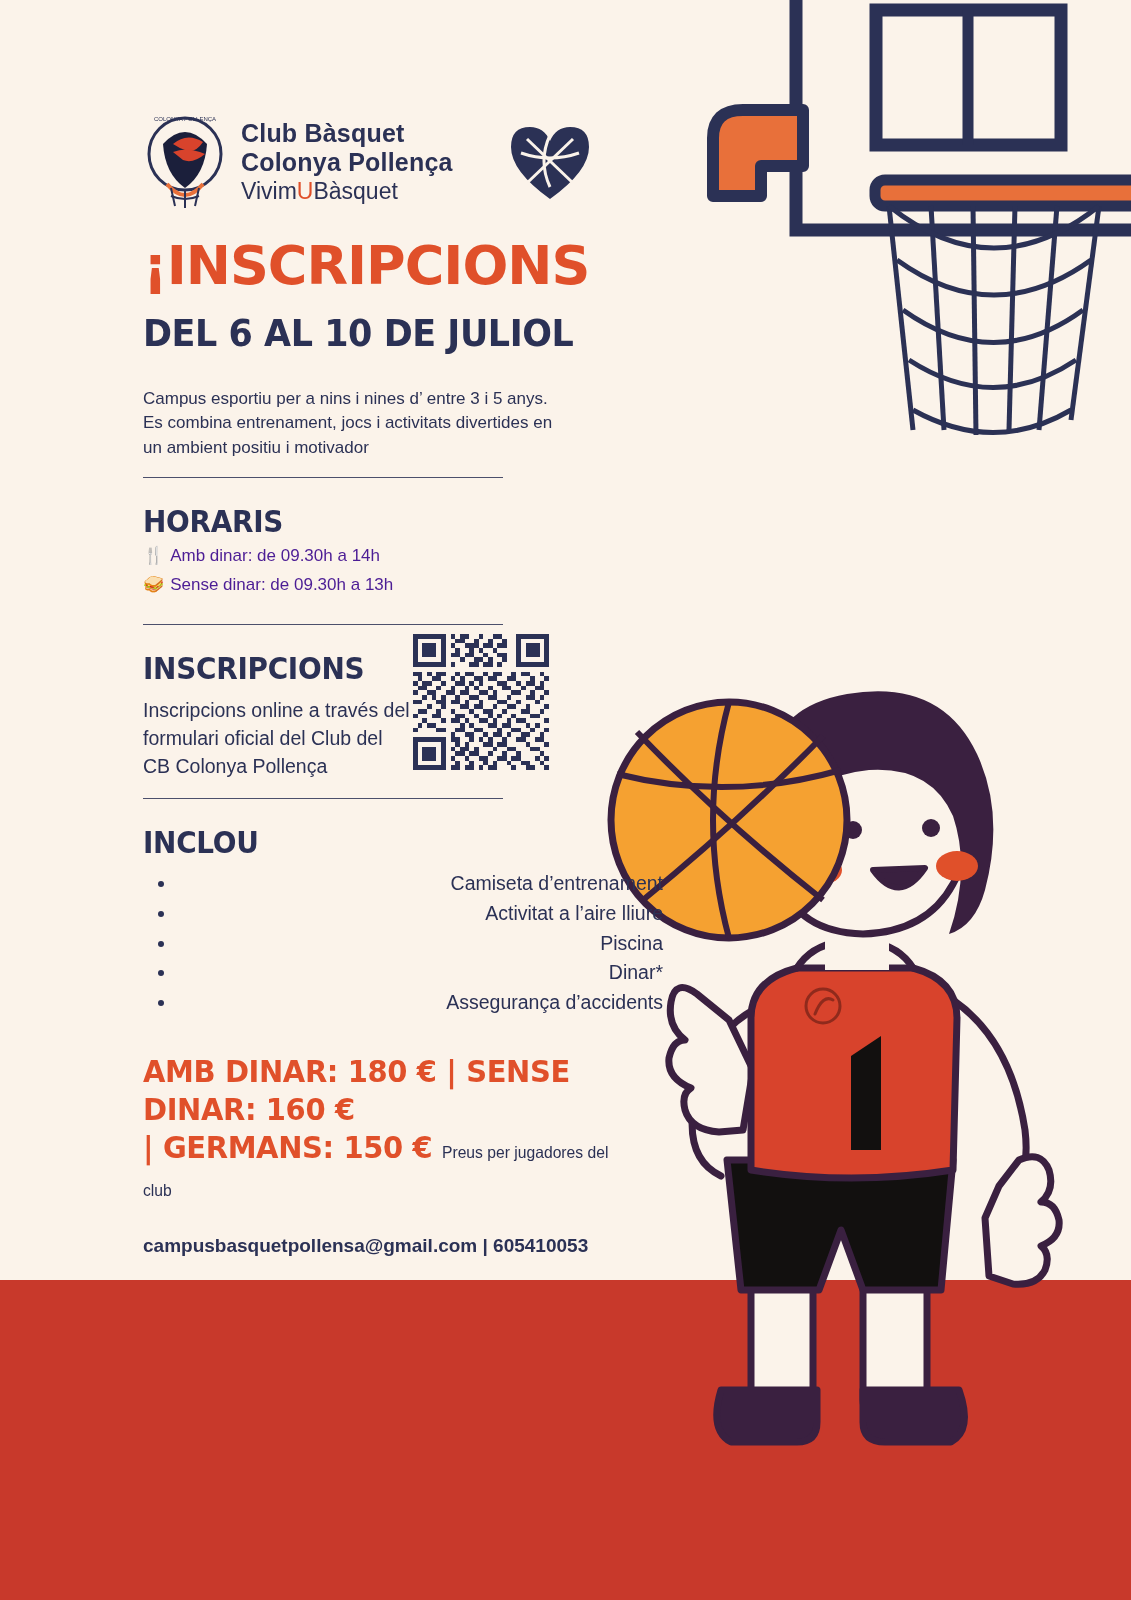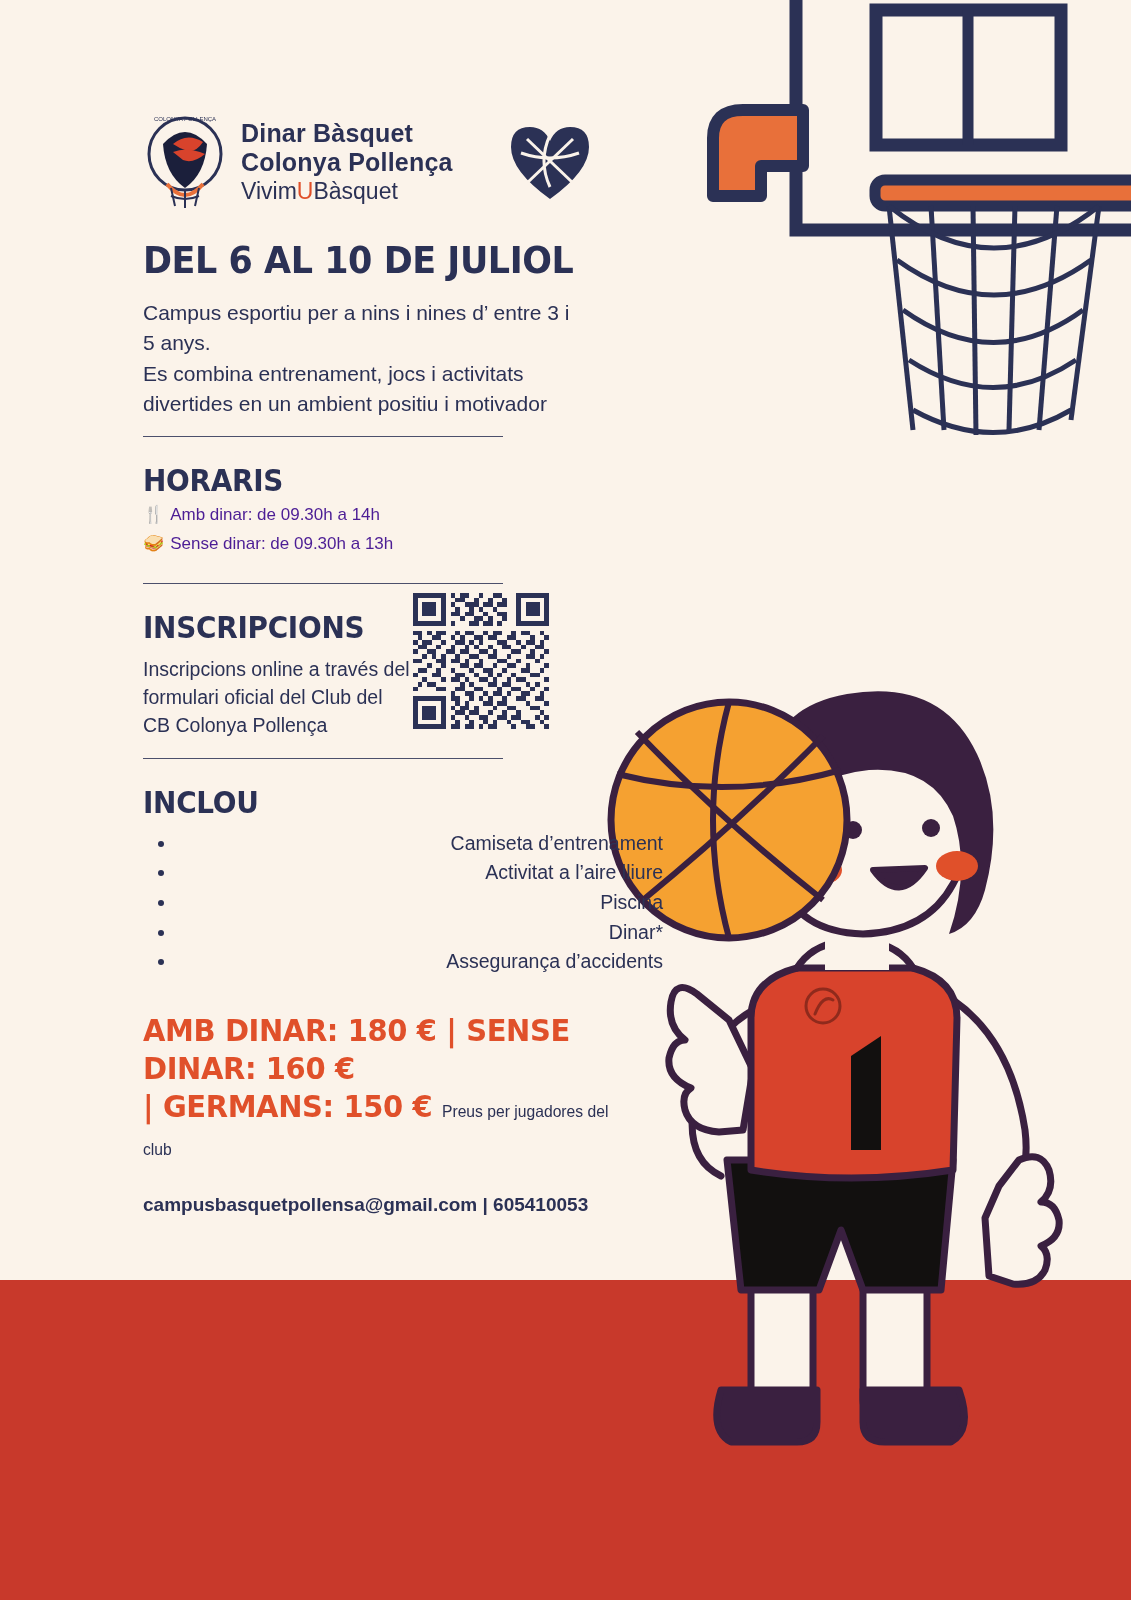--- a/index.html
+++ b/index.html
@@ -100,22 +100,22 @@
     margin-top: 16px;
     font-family: "DejaVu Sans", sans-serif;
     font-weight: bold;
     font-size: 38px;
     letter-spacing: -.5px;
     color: #2b3155;
     transform: scaleX(0.92);
     transform-origin: left center;
   }
   .intro {
-    margin-top: 16px;
-    font-size: 21px;
+    margin-top: 32px;
+    font-size: 17px;
     line-height: 1.45;
     color: #2b3155;
     max-width: 430px;
   }
 
   hr.sep {
     border: none;
     border-top: 1.6px solid #2b3155;
     margin: 16px 0 0 0;
     width: 360px;
@@ -300,39 +300,40 @@
             <path d="M28 78 L32 96"></path>
               <path d="M42 80 L42 98"></path>
               <path d="M56 78 L52 96"></path>
             <path d="M28 86 Q42 92 56 86"></path>
           </g>
           <text x="42" y="11" font-size="6" fill="#2b3155" text-anchor="middle" font-family="Liberation Sans, sans-serif">COLONYA POLLENÇA</text>
         </svg>
       </span>
 
       <div class="brand-text">
-        <div class="brand-l1">Dinar Bàsquet</div>
+        <div class="brand-l1">Club Bàsquet</div>
         <div class="brand-l2">Colonya Pollença</div>
         <div class="brand-l3"><span>Vivim</span><span class="u">U</span><span>Bàsquet</span></div>
       </div>
 
       <span class="heart-logo">
         <svg viewBox="0 0 86 86" width="86" height="86">
           <path d="M43 80 Q4 52 4 28 Q4 8 23 8 Q37 8 43 22 Q49 8 63 8 Q82 8 82 28 Q82 52 43 80 Z" fill="#2b3155"></path>
           <g stroke="#fbf3ea" stroke-width="3" fill="none">
             <path d="M43 16 Q31 42 43 68"></path>
             <path d="M14 34 Q43 44 72 34"></path>
             <path d="M20 20 Q43 42 66 64"></path>
             <path d="M66 20 Q43 42 20 64"></path>
           </g>
         </svg>
       </span>
     </div>
 
     <div class="headline">
+      <div>¡INSCRIPCIONS</div>
     </div>
 
     <div class="dates">DEL 6 AL 10 DE JULIOL</div>
 
     <div class="intro" style="white-space:pre-line">Campus esportiu per a nins i nines d’ entre  3 i 5 anys.
 Es combina entrenament, jocs i activitats divertides en un ambient positiu i motivador</div>
 
     <hr class="sep">
 
     <div class="sect-title">HORARIS</div>

